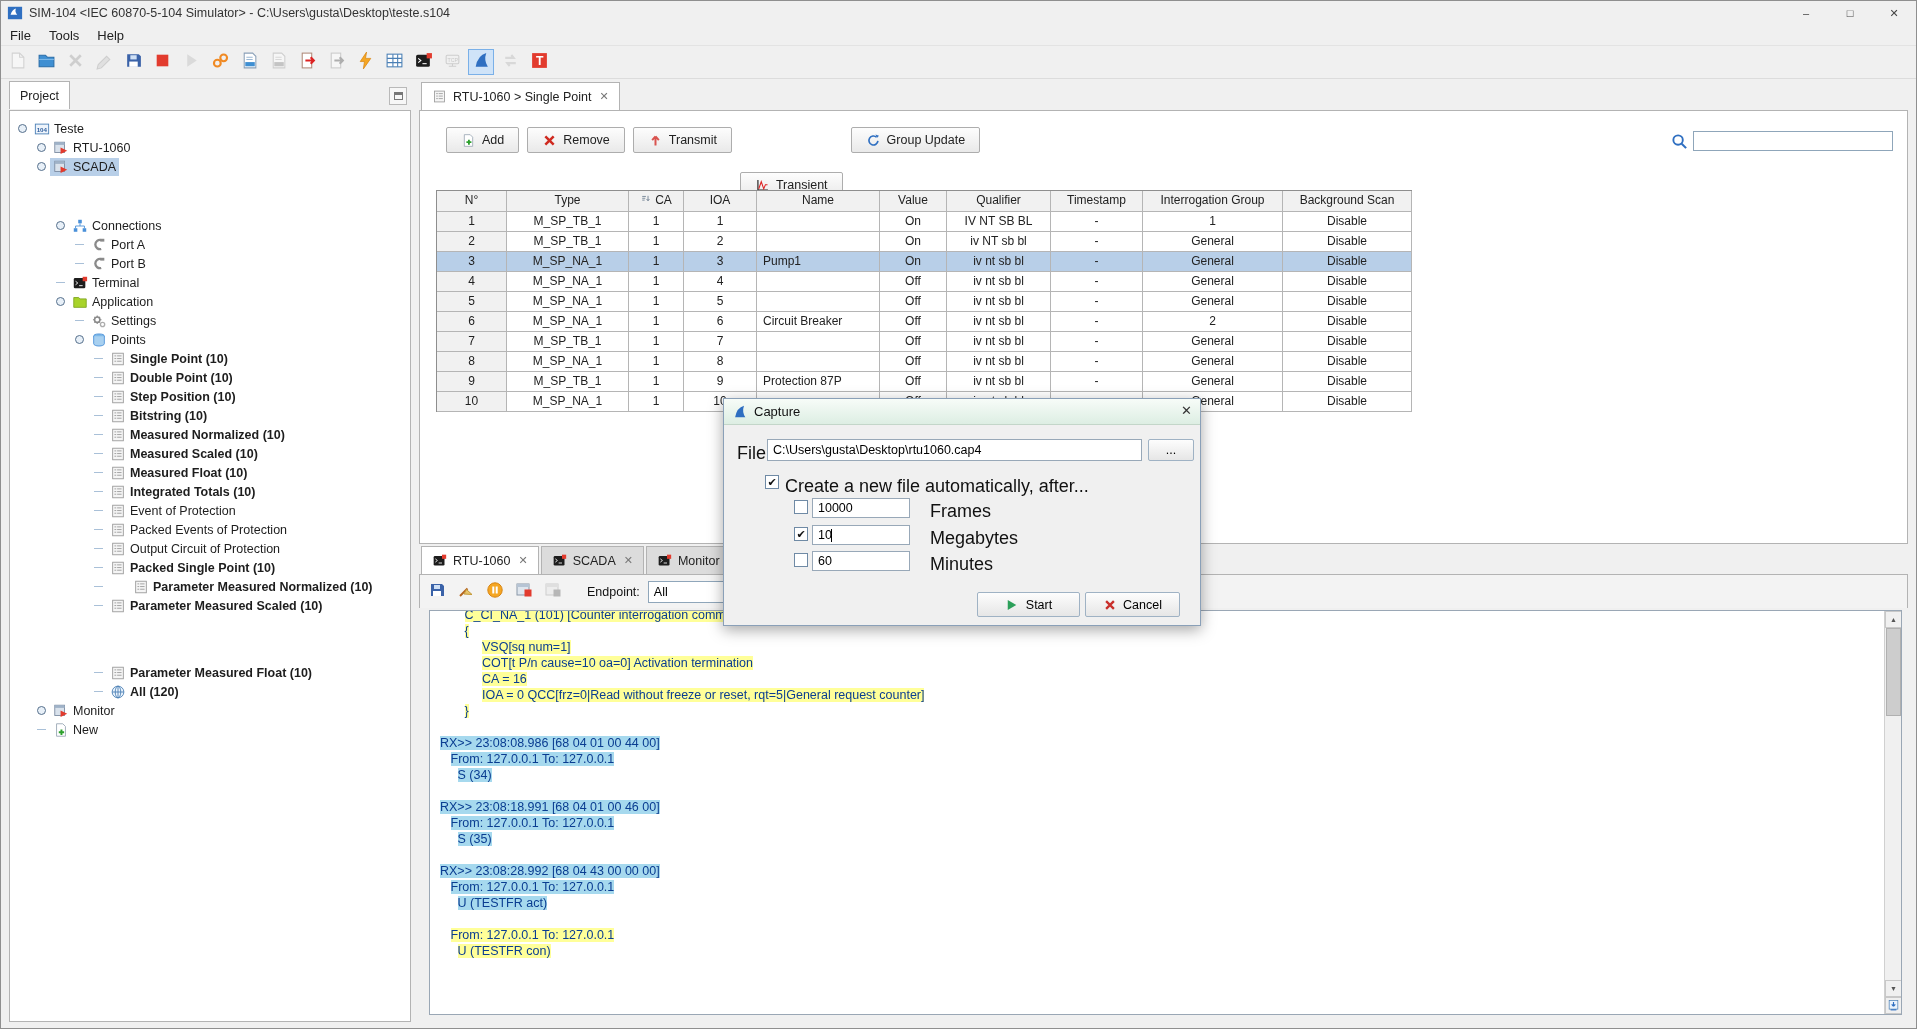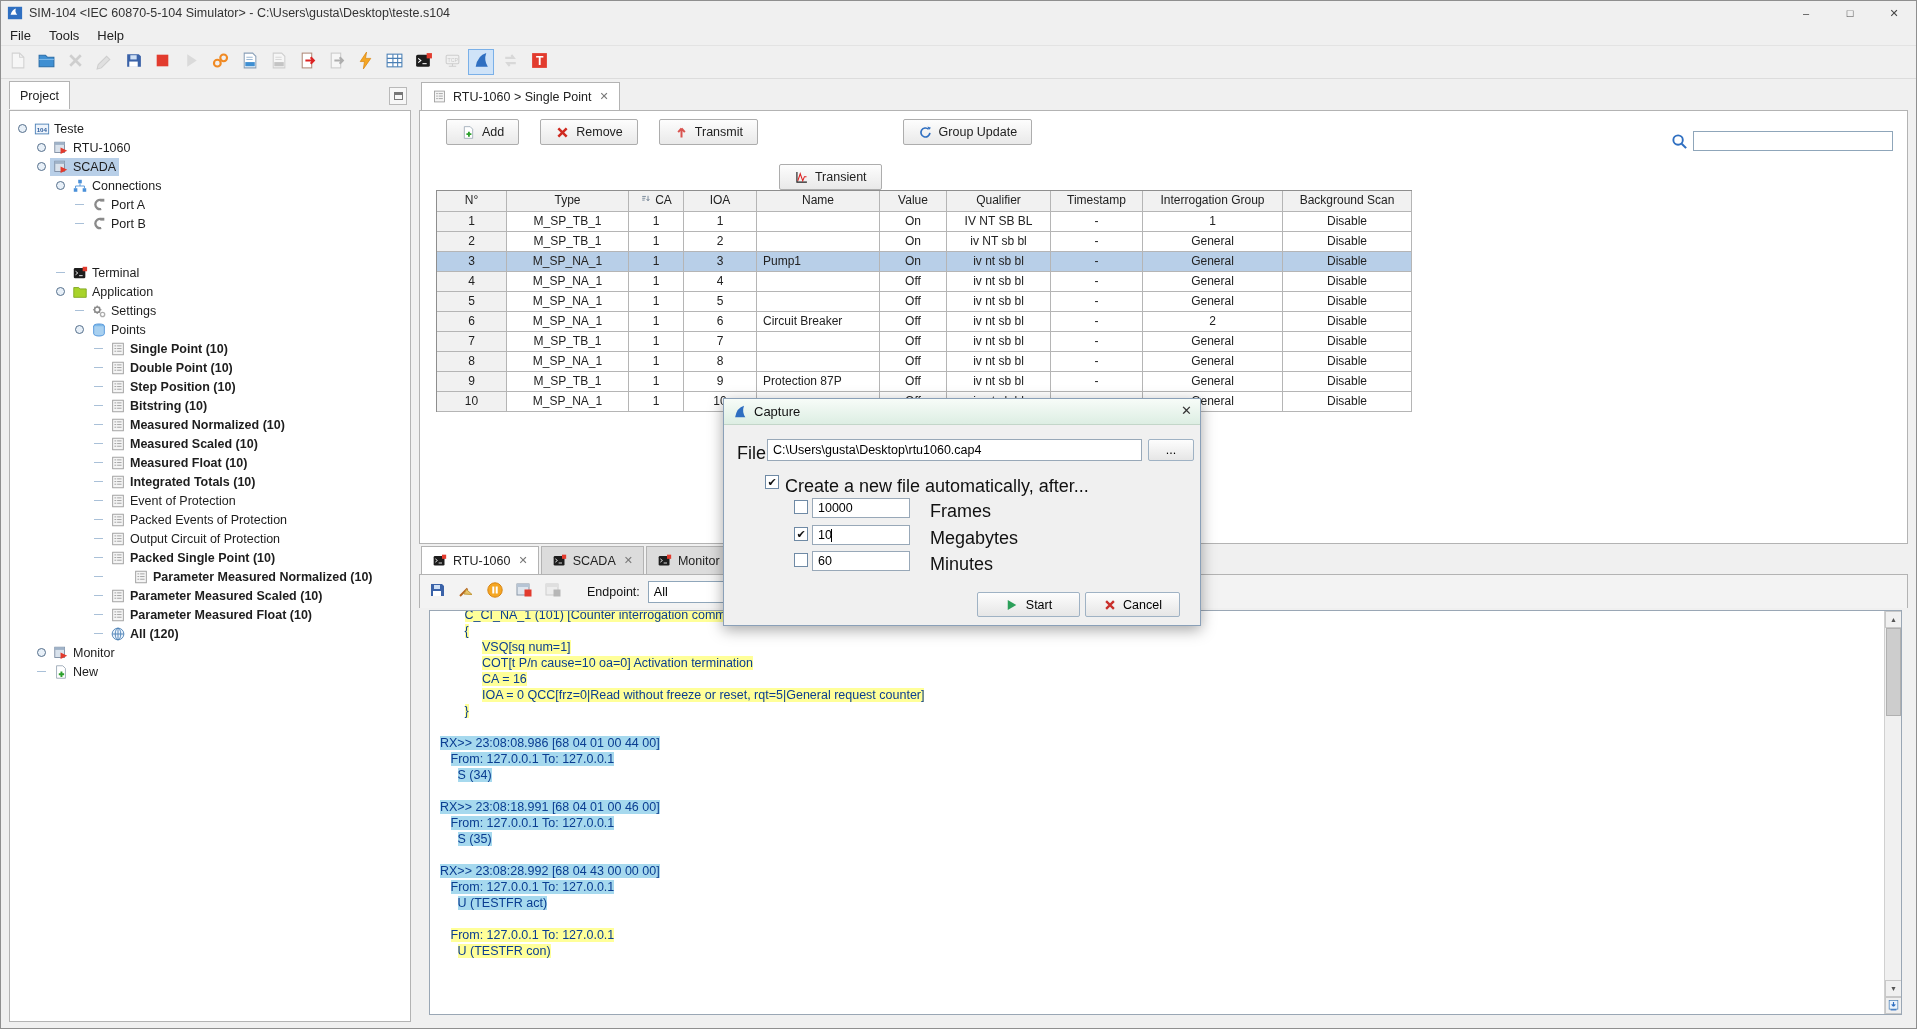--- a/index.html
+++ b/index.html
@@ -283,21 +283,21 @@
             <span class="knob"></span>
             <span class="node">
               <span class="tree-ic"><svg viewBox="0 0 18 18">
                   <rect x="2" y="2.5" width="11" height="11.5" fill="#d9e2ec" stroke="#7a8aa0"></rect>
                   <rect x="2" y="2.5" width="11" height="3" fill="#9fb2c8"></rect>
                   <polygon points="8.5,8.5 16,12 8.5,15.8" fill="#e23b2e"></polygon>
                 </svg></span>
               <span>SCADA</span>
             </span>
           </div>
-          <div class="tree-row" style="padding-left: 42px;">
+          <div class="tree-row" style="padding-left: 42px; margin-top: 40px;">
             <span class="knob"></span>
             <span class="node">
               <span class="tree-ic"><svg viewBox="0 0 18 18">
                   <rect x="7" y="2" width="4" height="4" fill="#4a90d9"></rect>
                   <rect x="2" y="11.5" width="4" height="4" fill="#4a90d9"></rect>
                   <rect x="12" y="11.5" width="4" height="4" fill="#4a90d9"></rect>
                   <path d="M9 6v3M4 11.5V9h10v2.5" stroke="#4a90d9" fill="none"></path>
                 </svg></span>
               <span>Connections</span>
             </span>
@@ -315,21 +315,21 @@
           <div class="tree-row" style="padding-left: 61px;">
             <span class="dash"></span>
             <span class="node">
               <span class="tree-ic"><svg viewBox="0 0 18 18">
                   <path d="M11.5 3.5a5.2 5.2 0 1 0 0 10" fill="none" stroke="#8a8a8a" stroke-width="2.6"></path>
                   <rect x="10.5" y="2" width="4.5" height="3.2" fill="#8a8a8a"></rect>
                 </svg></span>
               <span>Port B</span>
             </span>
           </div>
-          <div class="tree-row" style="padding-left: 42px; margin-top: 30px;">
+          <div class="tree-row" style="padding-left: 42px;">
             <span class="dash"></span>
             <span class="node">
               <span class="tree-ic"><svg viewBox="0 0 18 18">
                   <rect x="2" y="3.5" width="13" height="11.5" rx="1.5" fill="#1d1d1d"></rect>
                   <path d="M4 7l2.5 2L4 11" stroke="#fff" fill="none"></path>
                   <path d="M8 12h4" stroke="#fff"></path>
                   <rect x="12" y="2" width="5" height="5" fill="#e23b2e"></rect>
                 </svg></span>
               <span>Terminal</span>
             </span>
@@ -497,21 +497,21 @@
           <div class="tree-row bold" style="padding-left: 80px;">
             <span class="dash"></span>
             <span class="node">
               <span class="tree-ic"><svg viewBox="0 0 18 18">
                   <rect x="3" y="2.5" width="12" height="13" fill="#f5f5f5" stroke="#9a9a9a"></rect>
                   <path d="M5 5.5h2M8 5.5h5M5 8.5h2M8 8.5h5M5 11.5h2M8 11.5h5" stroke="#9a9a9a"></path>
                 </svg></span>
               <span>Parameter Measured Scaled (10)</span>
             </span>
           </div>
-          <div class="tree-row bold" style="padding-left: 80px;">
+          <div class="tree-row bold" style="padding-left: 80px; margin-top: 48px;">
             <span class="dash"></span>
             <span class="node">
               <span class="tree-ic"><svg viewBox="0 0 18 18">
                   <rect x="3" y="2.5" width="12" height="13" fill="#f5f5f5" stroke="#9a9a9a"></rect>
                   <path d="M5 5.5h2M8 5.5h5M5 8.5h2M8 8.5h5M5 11.5h2M8 11.5h5" stroke="#9a9a9a"></path>
                 </svg></span>
               <span>Parameter Measured Float (10)</span>
             </span>
           </div>
           <div class="tree-row bold" style="padding-left: 80px;">
@@ -553,21 +553,21 @@
   <div class="main-top">
     <span class="tabstrip-tab active" style="position:absolute;left:2px;top:1px;">
       <span class="ticon"><svg viewBox="0 0 18 18">
             <rect x="3" y="2.5" width="12" height="13" fill="#f5f5f5" stroke="#9a9a9a"></rect>
             <path d="M5 5.5h2M8 5.5h5M5 8.5h2M8 8.5h5M5 11.5h2M8 11.5h5" stroke="#9a9a9a"></path>
           </svg></span>
       <span>RTU-1060 &gt; Single Point</span>
       <span class="tab-x">✕</span>
     </span>
     <div class="main-content">
-      <div id="table-buttons" style="position:absolute;left:26px;top:8px;display:flex;gap:21px;border-radius:9px;">
+      <div id="table-buttons" style="position:absolute;left:26px;top:16px;display:flex;gap:8px;border-radius:9px;">
           <div class="btn" style="padding: 0px 14px;">
             <span style="width: 15px; height: 15px; display: inline-block;"><svg viewBox="0 0 18 18">
                 <path d="M4 2h7l3 3v11H4z" fill="#fff" stroke="#9aa7b5"></path>
                 <path d="M9.5 8v6M6.5 11h6" stroke="#2ca02c" stroke-width="2.2"></path>
               </svg></span>
             <span>Add</span>
           </div>
           <div class="btn" style="padding: 0px 14px;">
             <span style="width: 15px; height: 15px; display: inline-block;"><svg viewBox="0 0 18 18">
                 <path d="M4 4l10 10M14 4 4 14" stroke="#cf2a20" stroke-width="3"></path>

